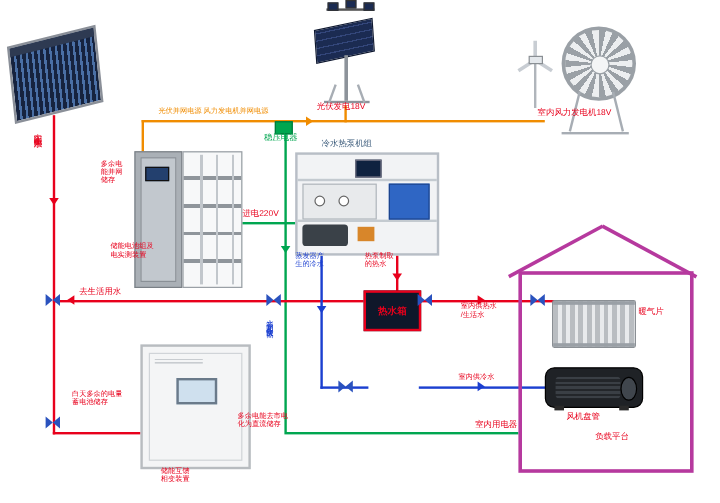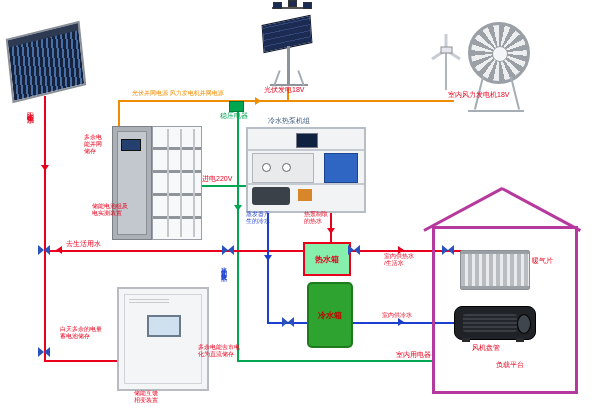--- a/index.html
+++ b/index.html
@@ -48,21 +48,21 @@
   .cab2-boxes{position:absolute;left:3px;top:2px;right:3px;bottom:2px;
         background:repeating-linear-gradient(90deg,transparent 0 11px,#c2c7cc 11px 13px);}
   .hp{position:absolute;left:246px;top:127px;width:116px;height:82px;background:#f2f3f5;border:2px solid #b8bec6;}
   .hp-screen{position:absolute;left:48px;top:4px;width:20px;height:13px;background:#0f2240;border:1px solid #778;}
   .hp-blue{position:absolute;left:76px;top:24px;width:32px;height:28px;background:#2f66c4;border:1px solid #1d458f;}
   .hp-gauges{position:absolute;left:4px;top:24px;width:60px;height:28px;background:#e8eaec;border:1px solid #b0b6bc;}
   .hp-dot{position:absolute;width:7px;height:7px;border-radius:50%;background:#fff;border:1px solid #666;}
   .hp-comp{position:absolute;left:4px;top:58px;width:38px;height:18px;background:#3a4148;border-radius:3px;}
   .hp-orange{position:absolute;left:50px;top:60px;width:14px;height:12px;background:#d8862a;}
   .hp-shelf{position:absolute;left:0;width:100%;height:2px;background:#c4cad0;}
-  .tank-hot{position:absolute;left:303px;top:242px;width:44px;height:30px;background:#86efac;border:2px solid #e8001c;
+  .tank-hot{position:absolute;left:303px;top:242px;width:44px;height:30px;background:#0f172a;border:2px solid #e8001c;
             display:flex;align-items:center;justify-content:center;}
   .tank-hot span{color:#e8001c;font-size:8px;font-weight:bold;}
   .tank-cold{position:absolute;left:307px;top:282px;width:42px;height:62px;background:#2fa32f;border:2px solid #1d7a1d;border-radius:5px;
              display:flex;align-items:center;justify-content:center;}
   .tank-cold span{color:#c80000;font-size:8px;font-weight:bold;}
   .inv{position:absolute;left:117px;top:287px;width:88px;height:100px;background:#f4f5f6;border:2px solid #b8bcc0;}
   .inv-inner{position:absolute;left:5px;top:5px;right:5px;bottom:5px;border:1px solid #d0d4d8;}
   .inv-screen{position:absolute;left:28px;top:26px;width:30px;height:18px;background:#cfe0ee;border:2px solid #6a7a8a;}
   .inv-vent{position:absolute;left:10px;top:8px;width:40px;height:6px;
             background:repeating-linear-gradient(0deg,#c8ccd0 0 1px,transparent 1px 3px);}
@@ -152,23 +152,20 @@
     <div class="hp-gauges"></div>
     <div class="hp-dot" style="left:266px;top:160px;left:14px;top:34px;"></div>
     <div class="hp-dot" style="left:34px;top:34px;"></div>
     <div class="hp-blue"></div>
     <div class="hp-comp"></div>
     <div class="hp-orange"></div>
   </div>
 
   <div class="tank-hot">
     <span>热水箱</span>
-  </div>
-  <div class="tank-cold">
-    <span>冷水箱</span>
   </div>
 
   <div class="inv">
     <div class="inv-inner"></div>
     <div class="inv-vent"></div>
     <div class="inv-screen"></div>
   </div>
 
   <div class="house-body"></div>
   <div class="roof" style="left:424px;top:229px;transform:rotate(-28.3deg);"></div>

